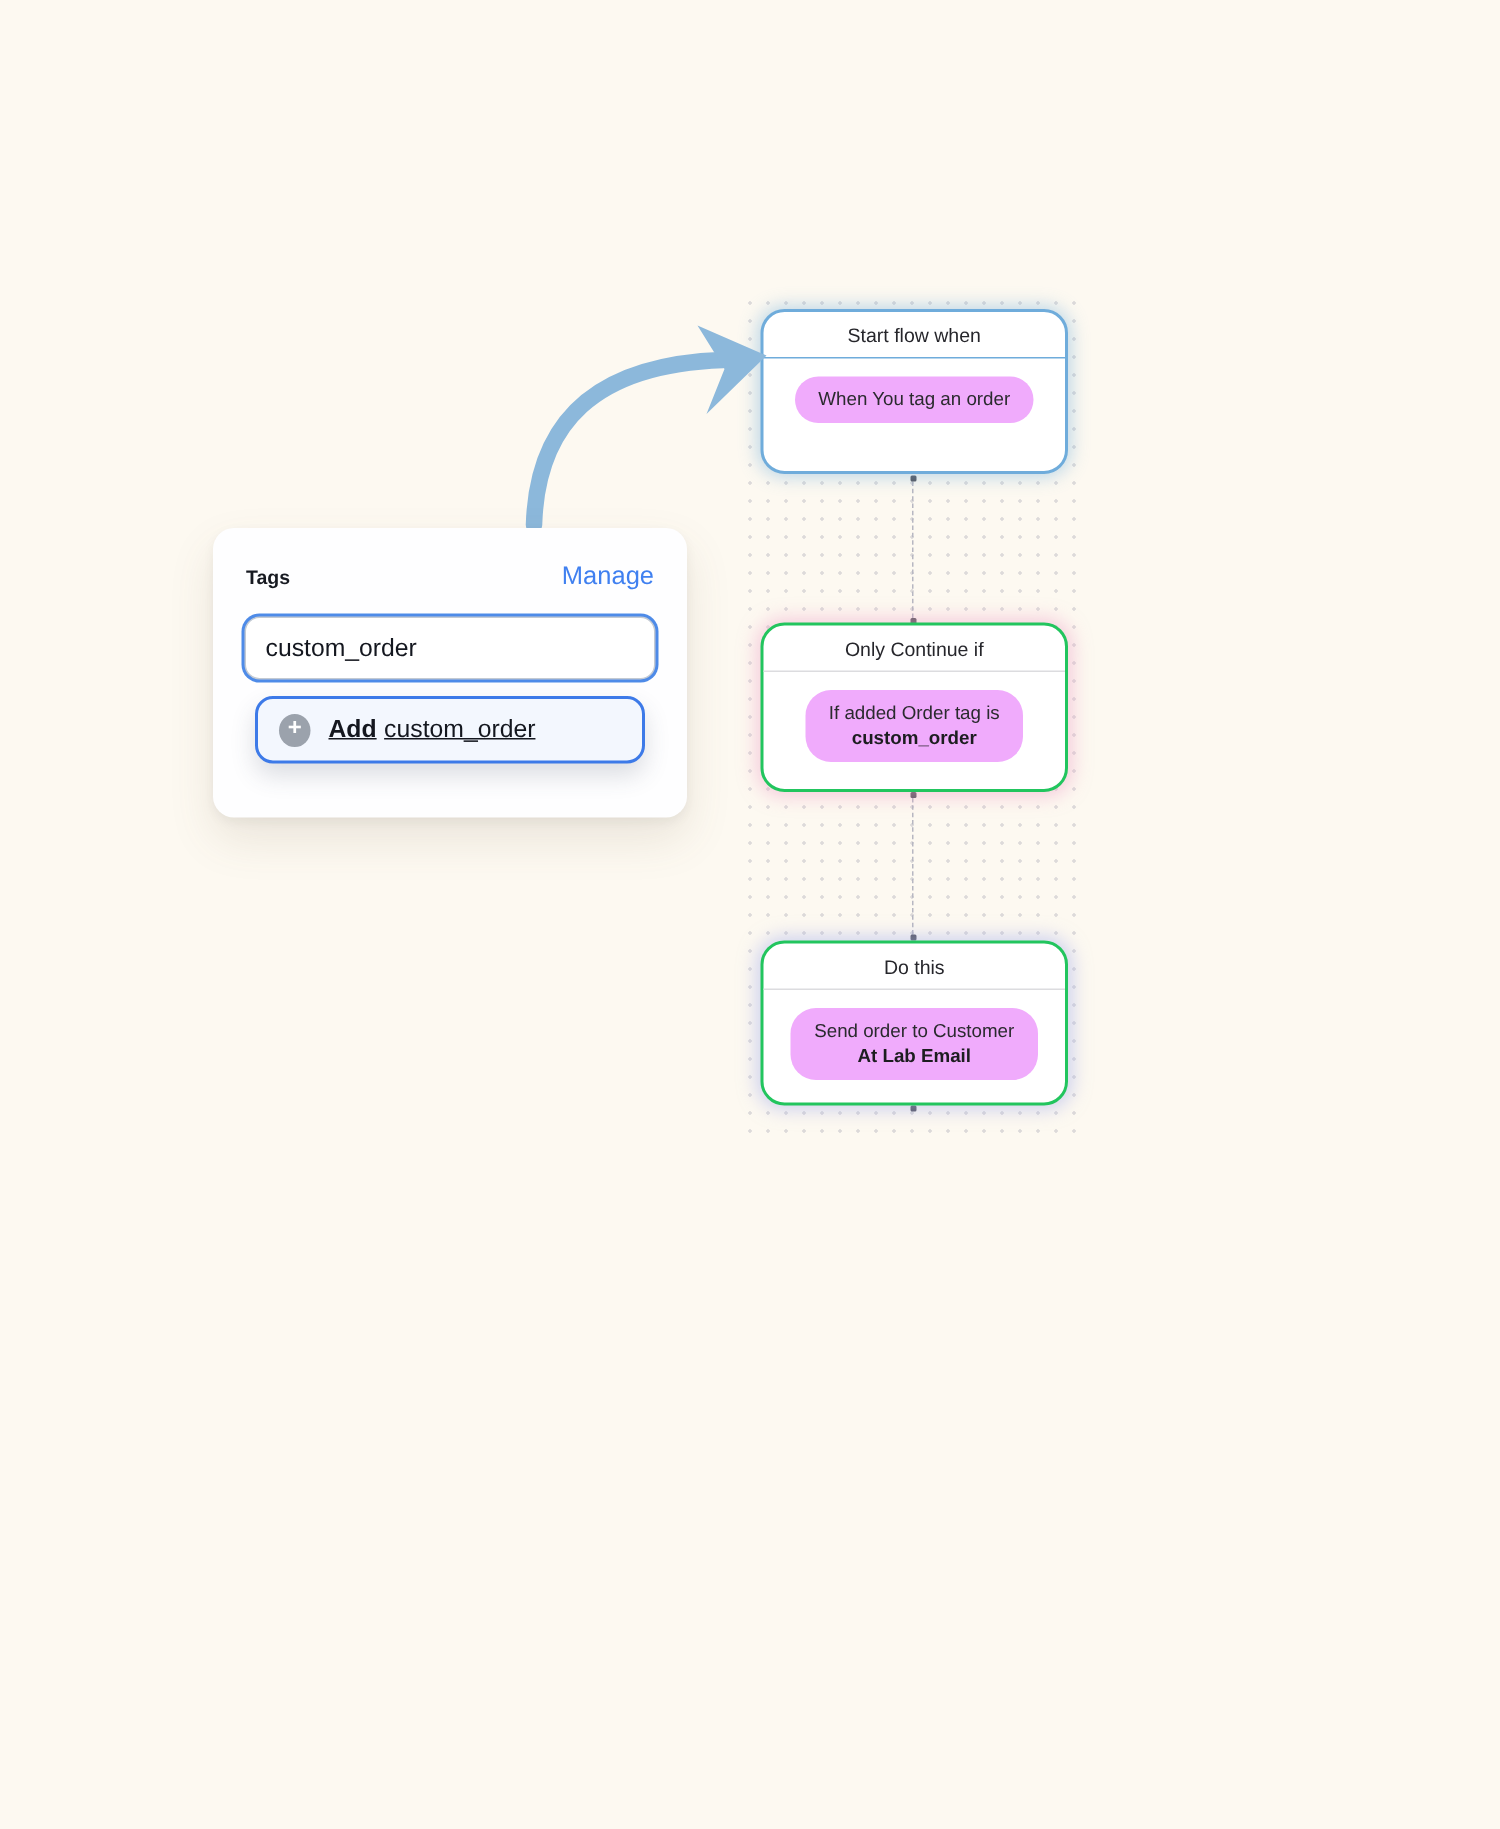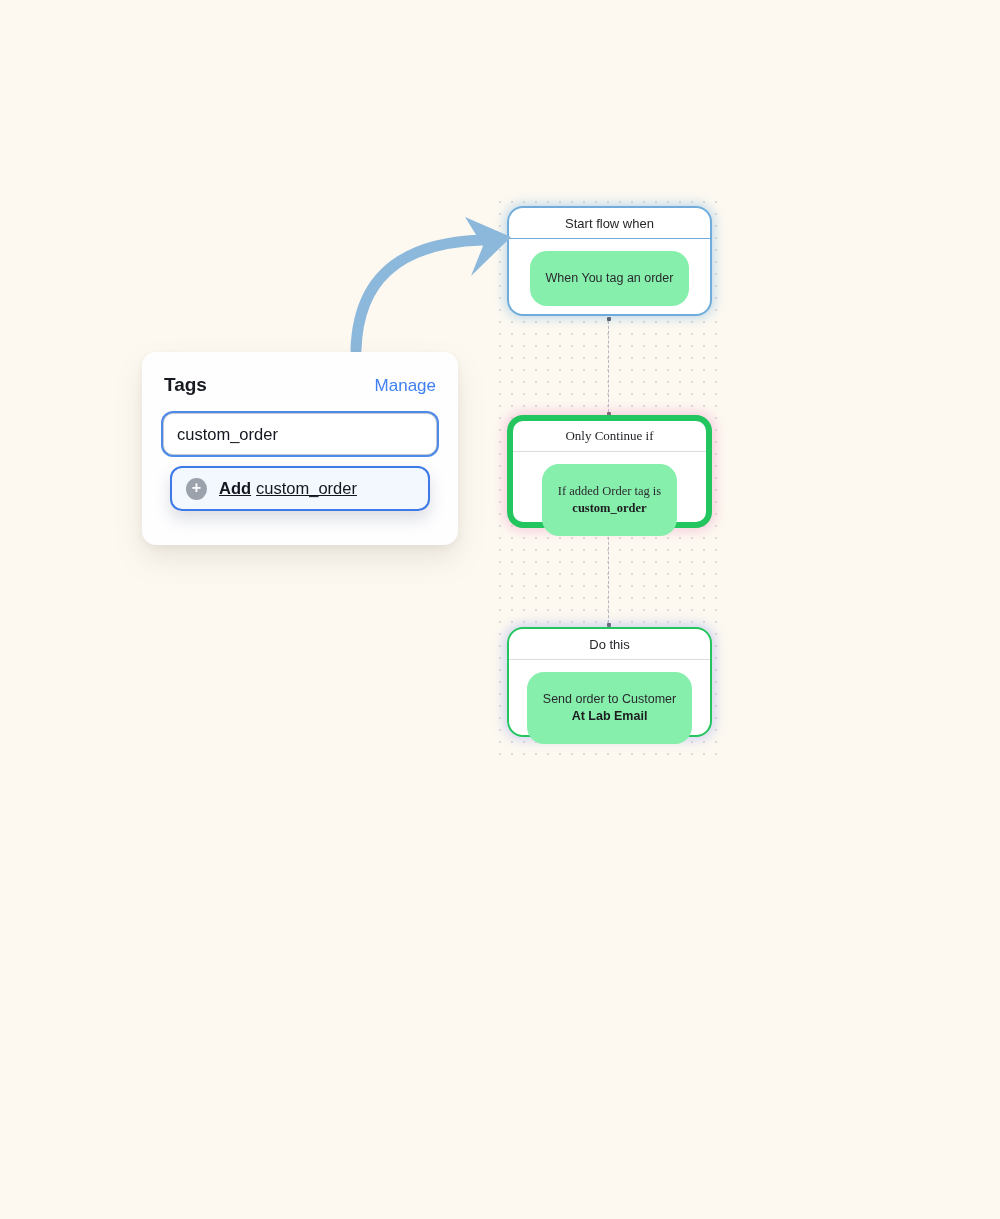--- a/index.html
+++ b/index.html
@@ -30,51 +30,51 @@
 
   
   .card{
     left:507px;width:205px;
     background:#ffffff;
     border-radius:16px;
     z-index:3;
     box-sizing:border-box;
   }
   .card--blue{border:2px solid #6FACDB;box-shadow:0 0 12px 2px rgba(111,172,219,0.45);}
-  .card--pink{border:6px solid #22c55e;box-shadow:0 0 12px 3px rgba(240,163,201,0.5);font-family:Liberation Serif, serif;}
+  .card--pink{border:2px solid #22c55e;box-shadow:0 0 12px 3px rgba(240,163,201,0.5);}
   .card--purple{border:2px solid #22c55e;box-shadow:0 0 12px 3px rgba(163,174,238,0.5);}
   .card-header{
     height:30px;display:flex;align-items:center;justify-content:center;
     font-size:13px;color:#26262b;
   }
   .card--blue .card-header{border-bottom:1.5px solid #6FACDB;}
   .card--pink .card-header,.card--purple .card-header{border-bottom:1px solid #dcdcdf;}
   .card-body{display:flex;justify-content:center;padding-top:12px;}
   .pill{
-    background:#86efac;border-radius:17px;
-    padding:19px 16px;text-align:center;
+    background:#f0abfc;border-radius:17px;
+    padding:7px 16px;text-align:center;
     font-size:12.5px;color:#2a2a2e;line-height:17px;
   }
   .pill .bold{font-weight:bold;color:#1d1d20;}
 
   
   .arrow-svg{left:330px;top:198px;z-index:4;}
 
   
   .tags-panel{
     left:142px;top:352px;width:316px;height:193px;
     background:#FEFEFF;border-radius:14px;
     box-shadow:0 14px 30px rgba(110,95,70,0.13), 0 3px 8px rgba(0,0,0,0.05);
     z-index:5;box-sizing:border-box;
   }
   .tags-header{
     display:flex;justify-content:space-between;align-items:baseline;
     padding:22px 22px 0 22px;
   }
-  .tags-title{font-size:19px;font-weight:bold;color:#171A21;text-align:center;}
+  .tags-title{font-size:13px;font-weight:bold;color:#171A21;text-align:center;}
   .manage-link{font-size:17px;color:#4080F0;cursor:pointer;text-decoration:none;padding-left:44px;}
   .tag-input{
     display:block;margin:17px auto 0 auto;width:274px;height:42px;
     box-sizing:border-box;
     border:1px solid #C3CAD3;border-radius:10px;
     box-shadow:0 0 0 2px #4E8BE8;
     background:#ffffff;
     font-family:"Liberation Sans", sans-serif;
     font-size:16.5px;color:#14171F;
     padding:0 13px;outline:none;

